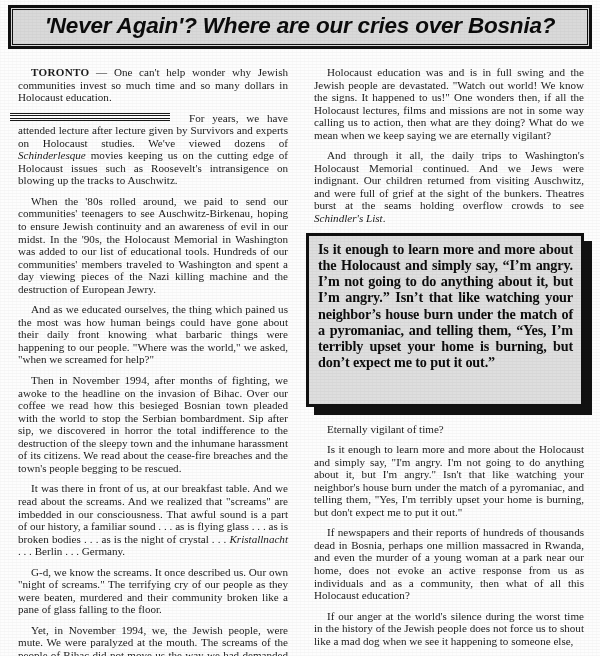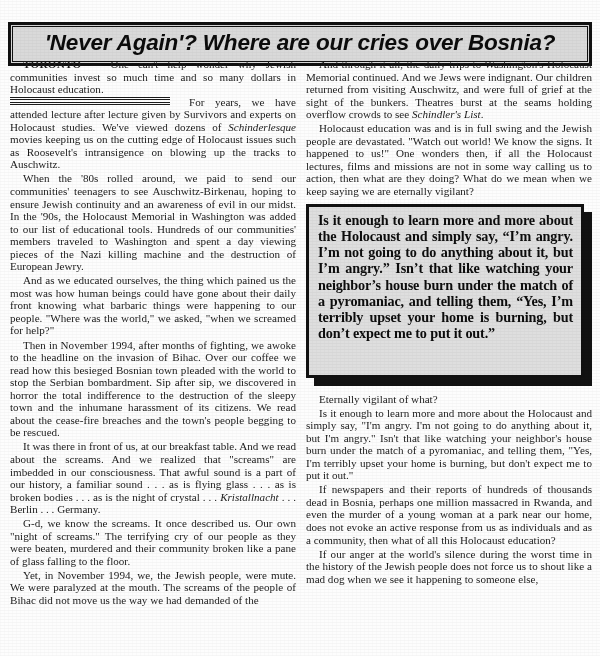--- a/index.html
+++ b/index.html
@@ -22,21 +22,21 @@
     width: 600px;
     height: 656px;
     background: #fdfdfd;
     box-sizing: border-box;
   }
 
   
   .headline-banner {
     position: absolute;
     left: 8px;
-    top: 22px;
+    top: 5px;
     width: 584px;
     height: 44px;
     box-sizing: border-box;
     border: 3px solid #111;
     background: #d9d9d9;
     padding: 1px;
   }
   .headline-banner .inner {
     width: 100%;
     height: 100%;
@@ -71,21 +71,21 @@
     position: absolute;
     top: 0;
     width: 286px;
     height: 598px;
     overflow: hidden;
   }
   .col-left  { left: 0; }
   .col-right { left: 296px; }
 
   p.body {
-    margin: 0;
+    margin: 8px;
     font-family: "Liberation Serif", serif;
     font-size: 11.1px;
     line-height: 12.55px;
     text-align: justify;
     text-indent: 13px;
     color: #1b1b1b;
     hyphens: auto;
     -webkit-hyphens: auto;
   }
   p.body.no-indent { text-indent: 0; }
@@ -199,32 +199,32 @@
 
       <p class="body"><span>It was there in front of us, at our breakfast table. And we read about the screams. And we realized that "screams" are imbedded in our consciousness. That awful sound is a part of our history, a familiar sound . . . as is flying glass . . . as is broken bodies . . . as is the night of crystal . . . </span><span class="ital">Kristallnacht</span><span> . . . Berlin . . . Germany.</span></p>
 
       <p class="body">G-d, we know the screams. It once described us. Our own "night of screams." The terrifying cry of our people as they were beaten, murdered and their community broken like a pane of glass falling to the floor.</p>
       <p class="body">Yet, in November 1994, we, the Jewish people, were mute. We were paralyzed at the mouth. The screams of the people of Bihac did not move us the way we had demanded of the</p>
     </div>
 
     <div class="col col-right">
 
 
+      <p class="body">Holocaust education was and is in full swing and the Jewish people are devastated. "Watch out world! We know the signs. It happened to us!" One wonders then, if all the Holocaust lectures, films and missions are not in some way calling us to action, then what are they doing? What do we mean when we keep saying we are eternally vigilant?</p>
+
       <p class="body"><span>And through it all, the daily trips to Washington's Holocaust Memorial continued. And we Jews were indignant. Our children returned from visiting Auschwitz, and were full of grief at the sight of the bunkers. Theatres burst at the seams holding overflow crowds to see </span><span class="ital">Schindler's List</span><span>.</span></p>
-
-      <p class="body">Holocaust education was and is in full swing and the Jewish people are devastated. "Watch out world! We know the signs. It happened to us!" One wonders then, if all the Holocaust lectures, films and missions are not in some way calling us to action, then what are they doing? What do we mean when we keep saying we are eternally vigilant?</p>
 
       <div class="pullquote-zone">
         <div class="pq-shadow"></div>
         <div class="pq-box">
           <p class="pq-text">Is it enough to learn more and more about the Holocaust and simply say, “I’m angry. I’m not going to do anything about it, but I’m angry.” Isn’t that like watching your neighbor’s house burn under the match of a pyromaniac, and telling them, “Yes, I’m terribly upset your home is burning, but don’t expect me to put it out.”</p>
         </div>
       </div>
 
-      <p class="body">Eternally vigilant of what?</p>
+      <p class="body">Eternally vigilant of time?</p>
       <p class="body">Is it enough to learn more and more about the Holocaust and simply say, "I'm angry. I'm not going to do anything about it, but I'm angry." Isn't that like watching your neighbor's house burn under the match of a pyromaniac, and telling them, "Yes, I'm terribly upset your home is burning, but don't expect me to put it out."</p>
       <p class="body">If newspapers and their reports of hundreds of thousands dead in Bosnia, perhaps one million massacred in Rwanda, and even the murder of a young woman at a park near our home, does not evoke an active response from us as individuals and as a community, then what of all this Holocaust education?</p>
       <p class="body">If our anger at the world's silence during the worst time in the history of the Jewish people does not force us to shout like a mad dog when we see it happening to someone else,</p>
     </div>
 
   </div>
 
   <div id="grain"></div>
 </div>
 

